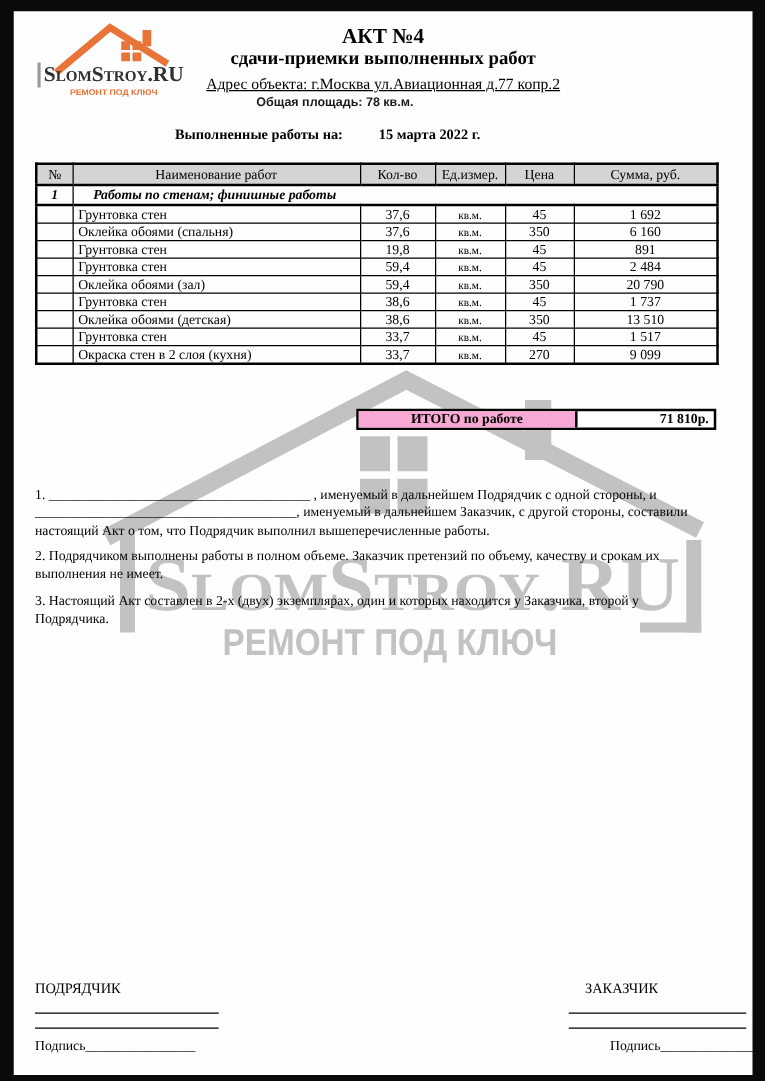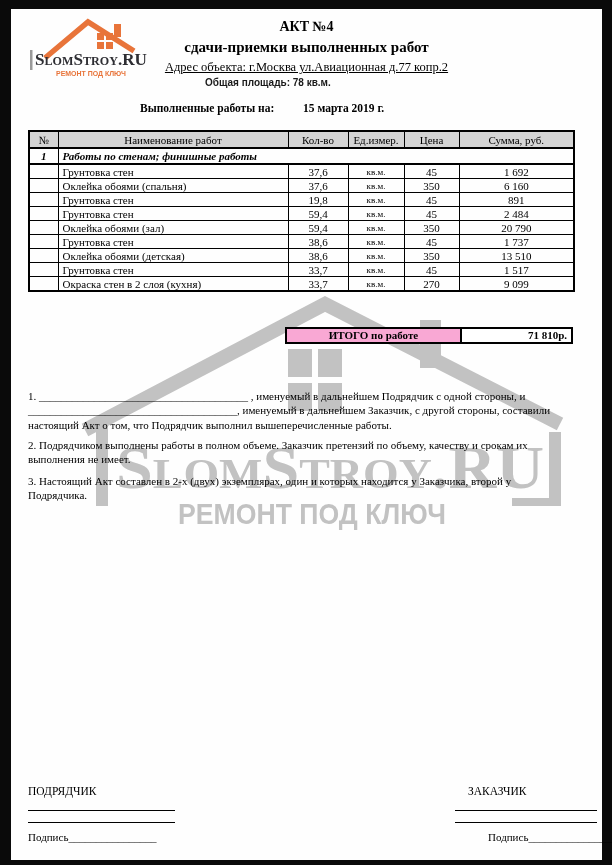--- a/index.html
+++ b/index.html
@@ -2,39 +2,39 @@
 <html><head>
 <meta charset="utf-8">
 <style>
   html,body{margin:0;padding:0;}
   body{width:612px;height:865px;position:relative;background:#0a0a0a;
        font-family:"Liberation Serif","DejaVu Serif",serif;overflow:hidden;}
   .paper{position:absolute;left:11px;top:9px;width:591px;height:851px;background:#fefefe;}
   .abs{position:absolute;}
   .center{text-align:center;}
   
-  .doc-title{left:11px;top:19px;width:591px;font-size:14px;font-weight:bold;color:#000;}
+  .doc-title{left:11px;top:19px;width:591px;font-size:17px;font-weight:bold;color:#000;}
   .doc-subtitle{left:11px;top:39px;width:591px;font-size:15px;font-weight:bold;color:#000;}
   .doc-address{left:11px;top:60px;width:591px;font-size:12.5px;text-decoration:underline;color:#000;}
   .doc-area{left:205px;top:77px;font-size:10px;font-weight:bold;
             font-family:"Liberation Sans","DejaVu Sans",sans-serif;color:#1a1a1a;}
   .works-label{left:140px;top:102px;font-size:11.5px;font-weight:bold;color:#000;}
   .works-date{left:303px;top:102px;font-size:11.5px;font-weight:bold;color:#000;}
   
   table.works{left:28px;top:130px;width:545px;border-collapse:collapse;table-layout:fixed;
               font-size:11px;color:#000;background:transparent;}
   table.works,table.works td,table.works th{border:1px solid #000;}
   table.works{border:2px solid #000;}
   table.works th{height:15px;background:#d4d4d4;font-weight:normal;font-size:11px;
                  border-bottom:2px solid #000;padding:0;}
   table.works td{height:13px;padding:0;text-align:center;overflow:hidden;white-space:nowrap;}
   table.works td.name{text-align:left;padding-left:4px;}
   table.works td.unit{font-size:9px;}
   tr.section td{font-weight:bold;font-style:italic;border-bottom:2px solid #000;height:14px;}
-  tr.section td.sec-title{text-align:left;padding-left:4px;font-size:11px;}
+  tr.section td.sec-title{text-align:left;padding-left:16px;font-size:11px;}
   
   .total-box{left:285px;top:327px;width:288px;height:17px;display:flex;
              border:2px solid #000;box-sizing:border-box;background:#fff;}
   .total-label{width:173px;background:#f9a8d4;border-right:2px solid #000;
                font-weight:bold;font-size:11px;text-align:center;line-height:13px;}
   .total-value{flex:1;font-weight:bold;font-size:11px;text-align:right;
                padding-right:4px;line-height:13px;}
   
   .para{left:28px;width:566px;font-size:11px;line-height:14.4px;color:#000;
         white-space:pre-line;}
@@ -86,21 +86,21 @@
                  font-variant:small-caps;font-size:17px;fill:#2e2e33;">SlomStroy.RU</text>
     <text x="63" y="60" text-anchor="middle" textLength="70" lengthAdjust="spacingAndGlyphs" style="font-family:'Liberation Sans','DejaVu Sans',sans-serif;font-weight:bold;
                  font-size:6.5px;fill:#e8743a;">РЕМОНТ ПОД КЛЮЧ</text>
   </svg>
 
   <div class="abs center doc-title">АКТ №4</div>
   <div class="abs center doc-subtitle">сдачи-приемки выполненных работ</div>
   <div class="abs center doc-address">Адрес объекта: г.Москва ул.Авиационная д.77 копр.2</div>
   <div class="abs doc-area">Общая площадь: 78 кв.м.</div>
   <div class="abs works-label">Выполненные работы на:</div>
-  <div class="abs works-date">15 марта 2019 г.</div>
+  <div class="abs works-date">15 марта 2022 г.</div>
 
   <table class="abs works">
     <colgroup>
       <col style="width:29px">
         <col style="width:230px">
         <col style="width:60px">
       <col style="width:56px">
         <col style="width:55px">
         <col style="width:115px">
     </colgroup>

